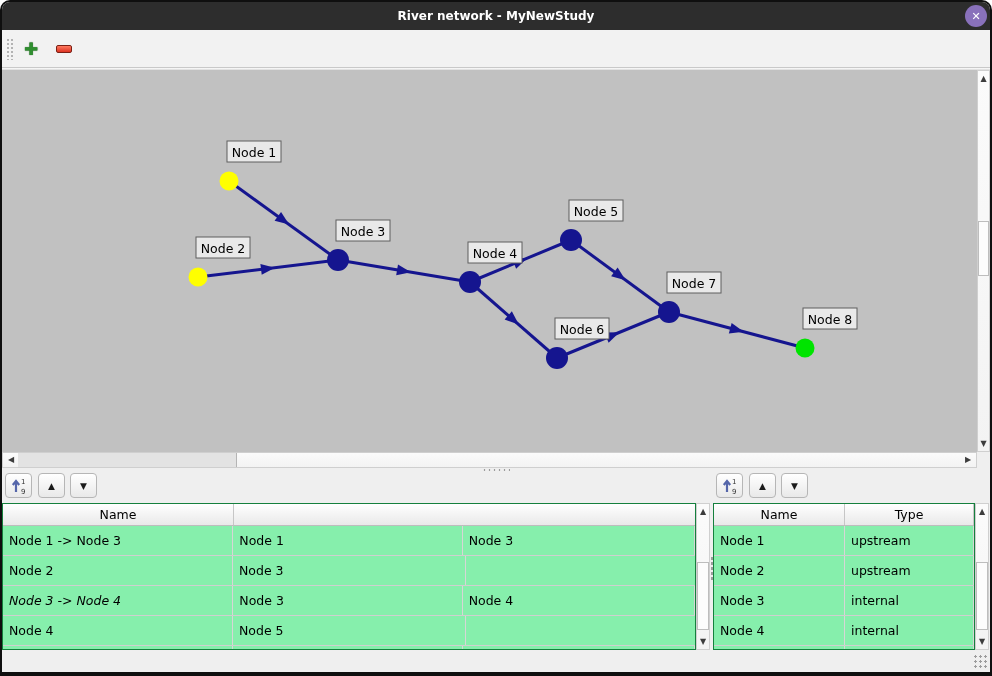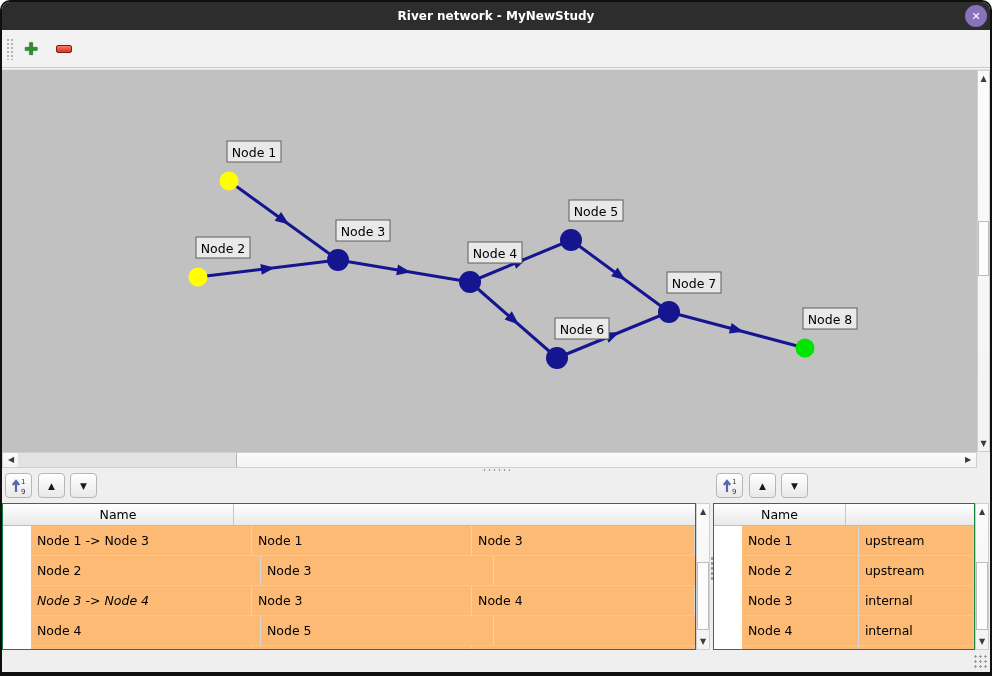--- a/index.html
+++ b/index.html
@@ -45,21 +45,21 @@
 
   
   .pt-btn { position:absolute; top:471px; width:27px; height:25px; border:1px solid #b6b6b6; border-radius:4px;
             background:linear-gradient(#ffffff,#e9e9e9); display:flex; align-items:center; justify-content:center; cursor:pointer; }
   .pt-arrow { font-size:9px; color:#1a1a1a; }
 
   
   .rtable { position:absolute; top:501px; background:#ffffff; border:1px solid #15803d; overflow:hidden; }
   .thead { display:flex; height:22px; background:linear-gradient(#ffffff,#e9e9e9); border-bottom:1px solid #bdbdbd; }
   .th { font-size:12.5px; color:#000; text-align:center; line-height:21px; border-right:1px solid #c6c6c6; overflow:hidden; }
-  .tr { display:flex; height:30px; background:#fdba74; border-bottom:1px solid #cfcfcf;margin-left:28px; }
+  .tr { display:flex; height:30px; background:#86efac; border-bottom:1px solid #cfcfcf; }
   .td { font-size:12.5px; color:#000; line-height:29px; padding-left:6px; border-right:1px solid #d6d6d6; overflow:hidden; white-space:nowrap; }
 
   .status-grip { position:absolute; left:971px; top:652px; width:14px; height:14px;
                  background-image:radial-gradient(#9c9c9c 1px, transparent 1.2px); background-size:5px 5px; cursor:nwse-resize; }
 </style>
 </head>
 <body>
 
 <div class="window">
   <div class="inner">
@@ -215,20 +215,21 @@
       <div class="sb-arrow" style="left:0;top:1px;width:12px;">▲</div>
       <div class="thumb" style="left:0px;top:58px;width:12px;height:68px;"></div>
       <div class="sb-arrow" style="left:0;bottom:1px;width:12px;">▼</div>
     </div>
 
     <div class="vsplit-dots"></div>
 
     <div id="right-table" class="rtable" style="left:711px; width:262px; height:147px;">
         <div class="thead">
           <div class="th" style="width: 132px;">Name</div>
+          <div class="th" style="width: 130px;">Type</div>
         </div>
         <div class="tr">
           <div class="td" style="width: 132px;">Node 1</div>
           <div class="td" style="width: 130px;">upstream</div>
         </div>
         <div class="tr">
           <div class="td" style="width: 132px;">Node 2</div>
           <div class="td" style="width: 130px;">upstream</div>
         </div>
         <div class="tr">

